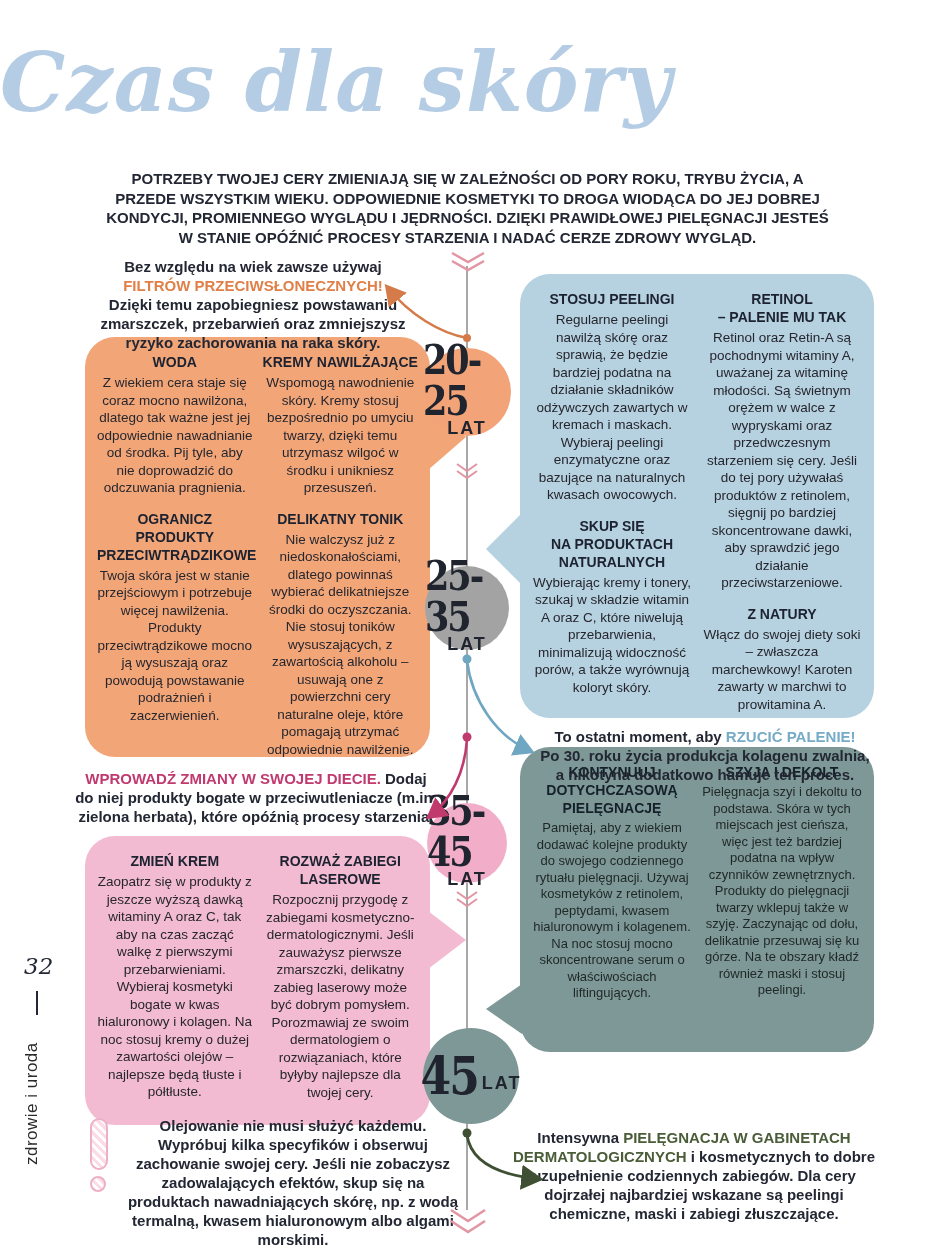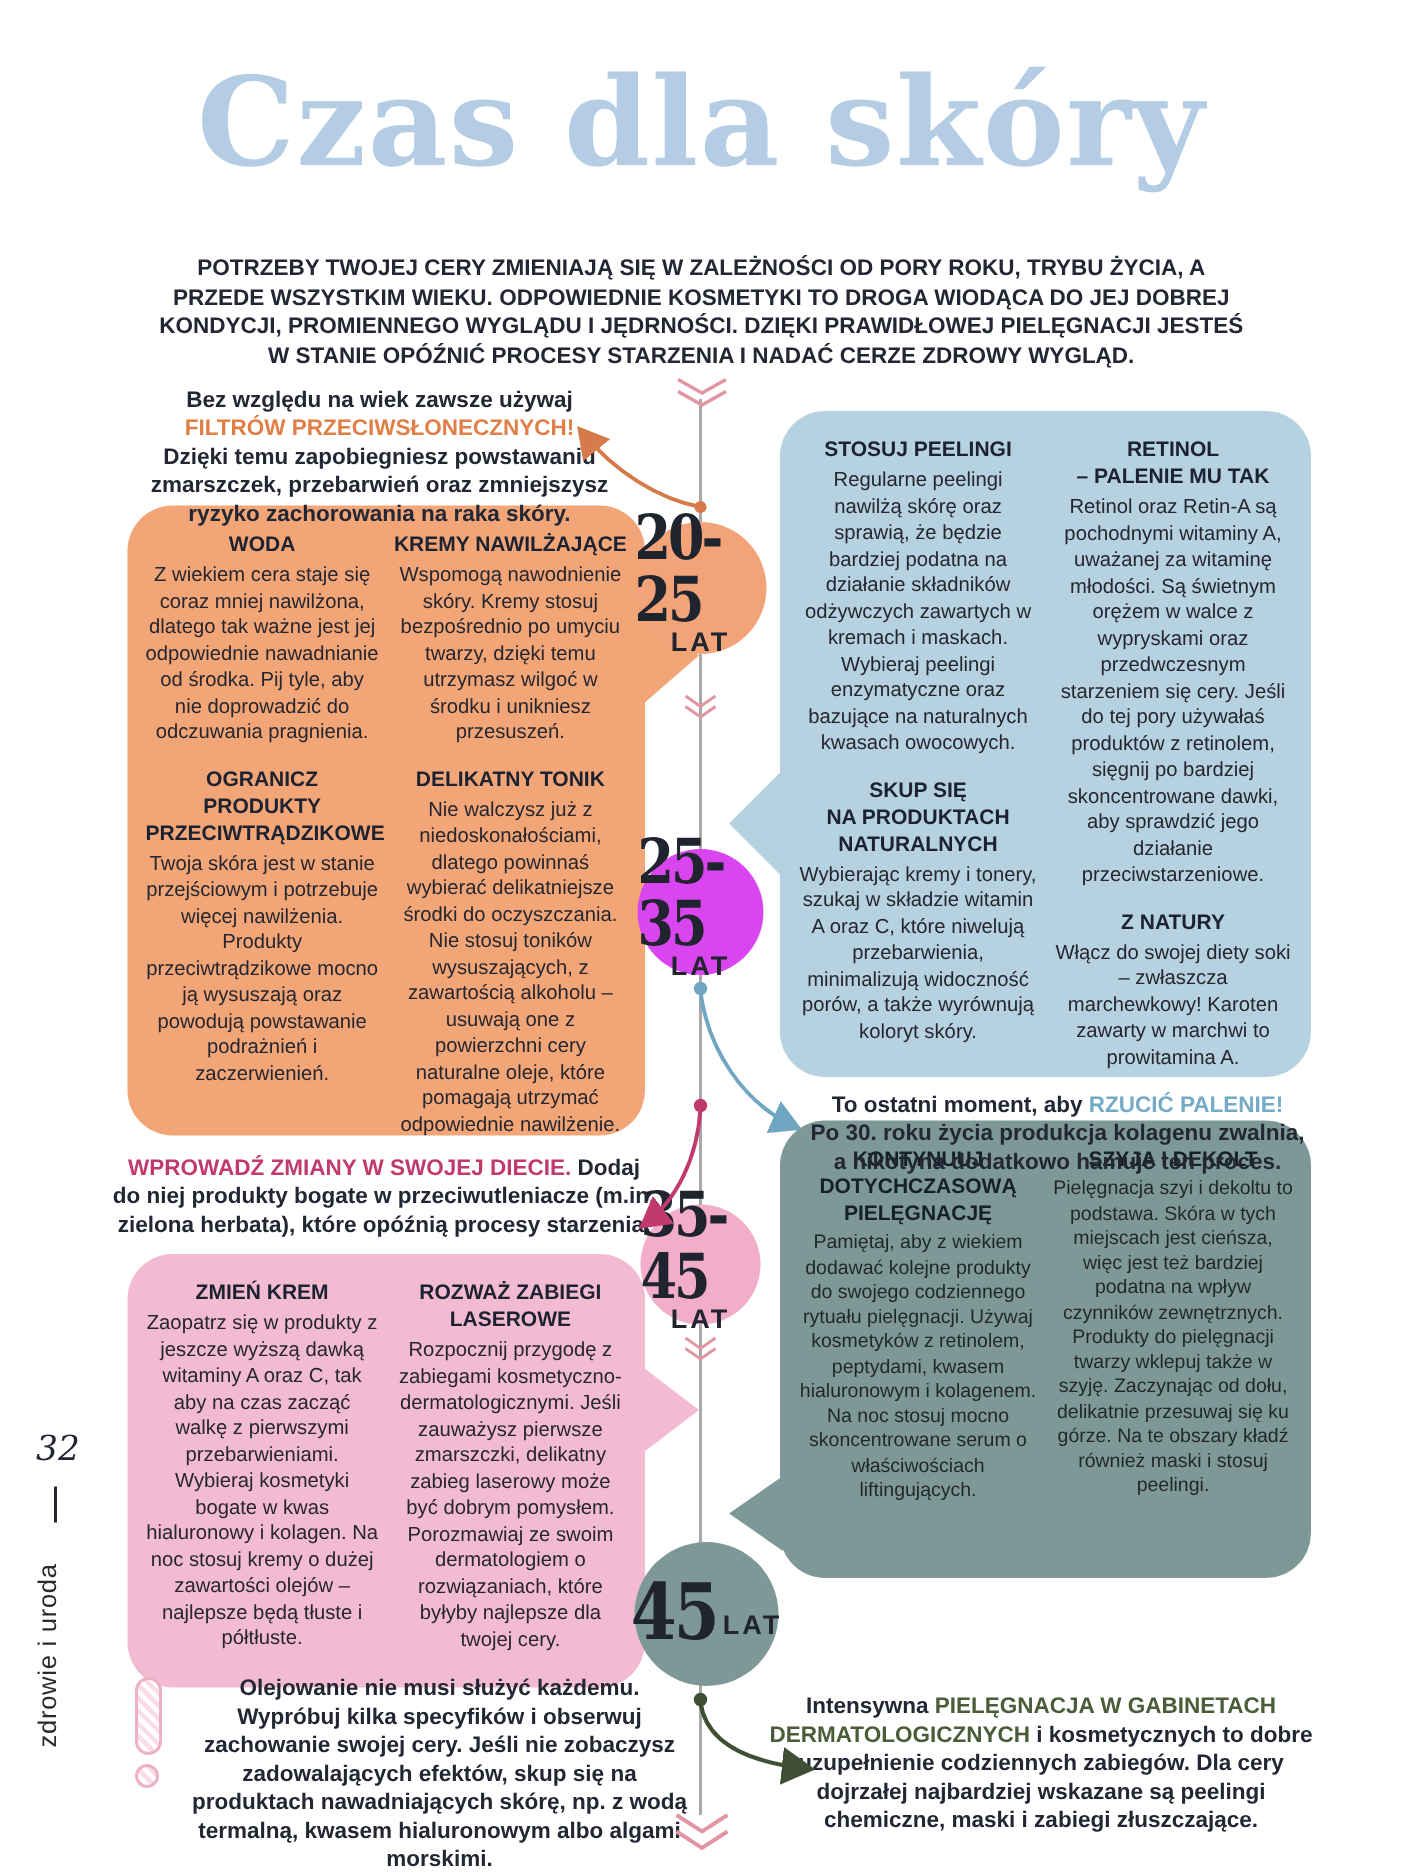--- a/index.html
+++ b/index.html
@@ -1,36 +1,36 @@
 <!DOCTYPE html>
 <html lang="pl"><head>
 <meta charset="utf-8">
 <style>
   html,body{margin:0;padding:0;background:#ffffff;}
   .page{position:relative;width:935px;height:1249px;background:#fff;overflow:hidden;
         font-family:"Liberation Sans",sans-serif;color:#25252d;}
 
   
-  .title{position:absolute;left:0;right:0;top:22px;text-align:center;
-         font-family:"DejaVu Serif",serif;font-weight:bold;
+  .title{position:absolute;left:0;right:0;top:22px;
+         font-family:"DejaVu Serif",serif;font-style:italic;font-weight:bold;
          font-size:82px;line-height:120px;color:#b5cde4;letter-spacing:1px;}
 
   
   .intro{position:absolute;left:100px;top:169px;width:735px;text-align:center;
          font-weight:bold;font-size:15px;line-height:19.5px;color:#232733;}
 
   
   .tl-line{position:absolute;left:466px;top:266px;width:2px;height:944px;background:#a8a8a8;}
   .circle{position:absolute;border-radius:50%;display:flex;flex-direction:column;
           align-items:center;justify-content:center;z-index:3;}
   .circle .age{font-family:"DejaVu Serif",serif;font-weight:bold;color:#20242e;
                font-size:35px;line-height:1;letter-spacing:-2px;transform:scaleY(1.18);}
   .circle .unit{font-size:18px;font-weight:bold;letter-spacing:2px;color:#20242e;margin-top:3px;}
   .c1{left:423px;top:348px;width:88px;height:88px;background:#f2a478;}
-  .c2{left:425px;top:566px;width:84px;height:84px;background:#d946ef;}
+  .c2{left:425px;top:566px;width:84px;height:84px;background:#a3a3a3;}
   .c3{left:427px;top:803px;width:80px;height:80px;background:#f2aec9;}
   .c4{left:423px;top:1028px;width:96px;height:96px;background:#7d9896;flex-direction:row;gap:4px;}
   .c4 .age{font-size:44px;}
   .c4 .unit{margin-top:14px;}
 
   
   .box{position:absolute;border-radius:30px;box-sizing:border-box;display:flex;
        gap:10px;padding:16px 12px;z-index:2;}
   .box-orange{left:85px;top:337px;width:345px;height:420px;background:#f2a678;}
   .box-blue{left:520px;top:274px;width:354px;height:444px;background:#b6d1df;}
@@ -104,21 +104,21 @@
   <div class="note" id="note-sunscreen">
     <span>Bez względu na wiek zawsze używaj</span><br>
     <span class="hl-orange">FILTRÓW PRZECIWSŁONECZNYCH!</span><br>
     <span>Dzięki temu zapobiegniesz powstawaniu zmarszczek, przebarwień oraz zmniejszysz ryzyko zachorowania na raka skóry.</span>
   </div>
 
   <div class="box box-orange">
     <div class="col">
       <div class="section">
         <h3>WODA</h3>
-        <p>Z wiekiem cera staje się coraz mniej nawilżona, dlatego tak ważne jest jej odpowiednie nawadnianie od środka. Pij tyle, aby nie doprowadzić do odczuwania pragnienia.</p>
+        <p>Z wiekiem cera staje się coraz mocno nawilżona, dlatego tak ważne jest jej odpowiednie nawadnianie od środka. Pij tyle, aby nie doprowadzić do odczuwania pragnienia.</p>
       </div>
       <div class="section">
         <h3>OGRANICZ PRODUKTY
 PRZECIWTRĄDZIKOWE</h3>
         <p>Twoja skóra jest w stanie przejściowym i potrzebuje więcej nawilżenia. Produkty przeciwtrądzikowe mocno ją wysuszają oraz powodują powstawanie podrażnień i zaczerwienień.</p>
       </div>
     </div>
     <div class="col">
       <div class="section">
         <h3>KREMY NAWILŻAJĄCE</h3>

